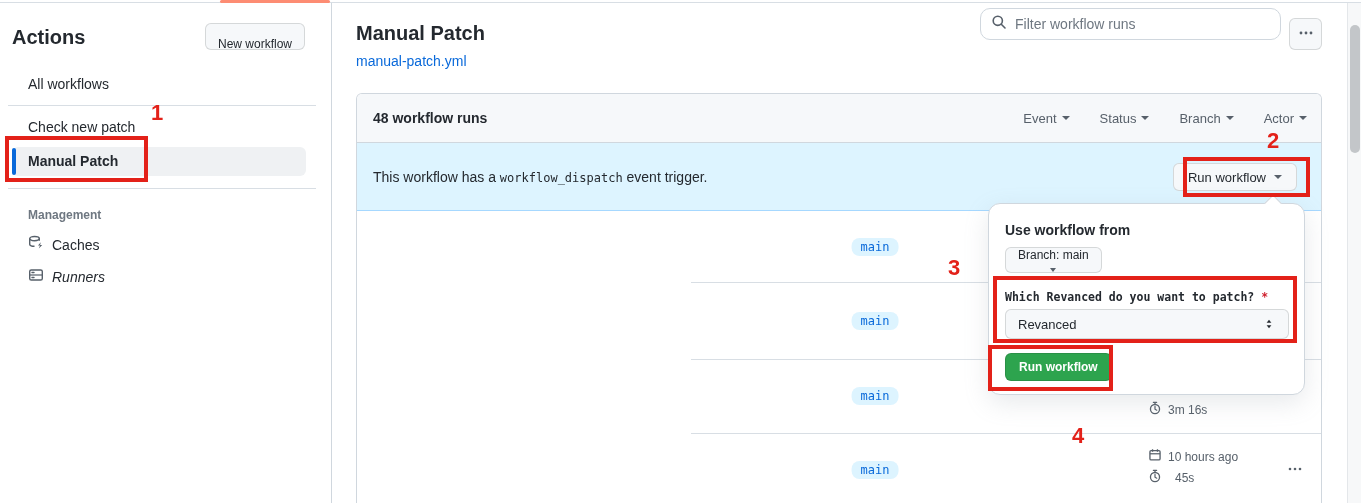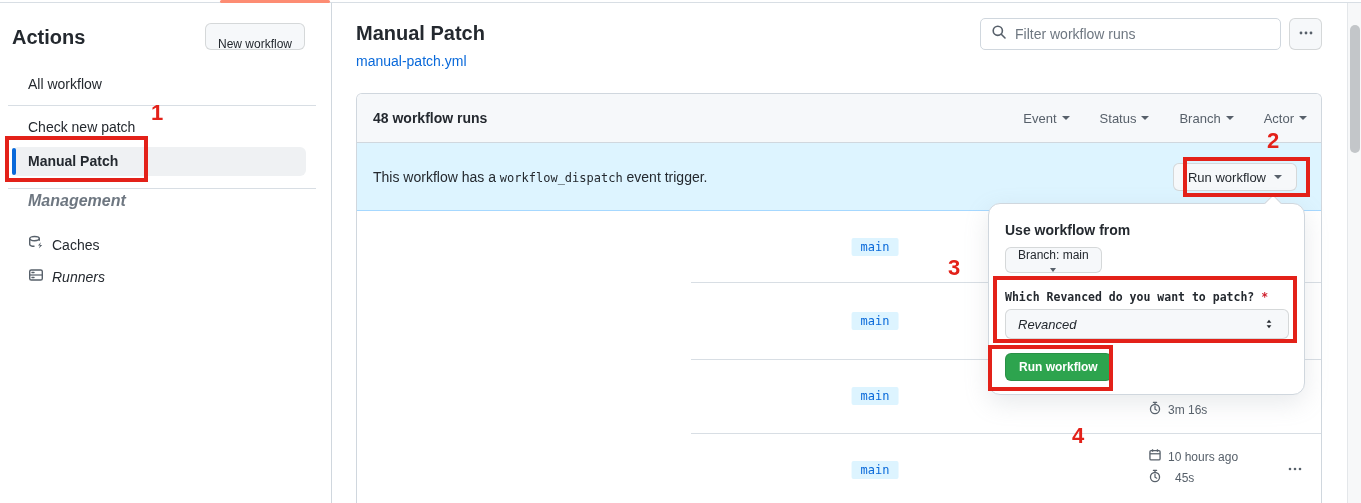--- a/index.html
+++ b/index.html
@@ -18,32 +18,32 @@
   #new-workflow-btn { left:205px; top:23px; height:27px; padding:8px 12px; font-size:12px; line-height:25px;
     background:#f6f8fa; border:1px solid rgba(27,31,36,.15); border-radius:6px; color:#24292f; cursor:pointer; }
   .side-link { font-size:14px; color:#24292f; cursor:pointer; }
   #all-workflows { left:28px; top:76px; }
   .side-divider { left:8px; width:308px; height:1px; background:#d8dee4; }
   #divider1 { top:105px; } #divider2 { top:188px; }
   #check-new-patch { left:28px; top:119px; }
   #selected-item { left:12px; top:147px; width:294px; height:29px; background:#eff1f3; border-radius:6px; cursor:pointer; }
   #selected-bar { left:0; top:1px; width:4px; height:27px; border-radius:3px; background:#0969da; position:absolute; }
   #selected-label { position:absolute; left:16px; top:6px; font-size:14px; font-weight:700; }
-  #management-header { left:28px; top:192px; font-size:16px; font-weight:700; color:#6e7781;font-style:italic; }
+  #management-header { left:28px; top:208px; font-size:12px; font-weight:700; color:#6e7781; }
   .mgmt-item { display:flex; align-items:center; gap:8px; color:#24292f; font-size:14px; cursor:pointer; }
   #caches-item { left:28px; top:235px; }
   #runners-item { left:28px; top:267px;font-style:italic; }
   .mgmt-item svg { color:#57606a; }
   #v-divider { left:331px; top:3px; width:1px; height:500px; background:#d0d7de; }
 
   
   #main-title { left:356px; top:22px; font-size:20px; font-weight:700; }
   #main-file-link { left:356px; top:53px; font-size:14px; color:#0969da; cursor:pointer; }
-  #filter-box { left:980px; top:18px; width:301px; height:32px; background:#fff; border:1px solid #d0d7de;
-    border-radius:5px; display:flex; align-items:center; padding:0 10px; gap:8px; color:#57606a; }
+  #filter-box { left:980px; top:8px; width:301px; height:32px; background:#fff; border:1px solid #d0d7de;
+    border-radius:10px; display:flex; align-items:center; padding:0 10px; gap:8px; color:#57606a; }
   #filter-input { border:none; outline:none; flex:1; font-size:14px; font-family:inherit; color:#24292f; background:transparent; }
   #filter-input::placeholder { color:#6e7781; }
   #header-kebab-btn { left:1289px; top:18px; width:33px; height:32px; background:#f6f8fa; border:1px solid rgba(27,31,36,.15);
     border-radius:6px; display:flex; align-items:center; justify-content:center; color:#57606a; cursor:pointer; }
 
   
   #runs-panel { left:356px; top:93px; width:966px; height:410px; border:1px solid #d0d7de; border-bottom:none;
     border-radius:6px 6px 0 0; background:#fff;padding-left:25px; }
   #panel-header { position:absolute; left:0; top:0; width:100%; height:49px; background:#f6f8fa;
     border-bottom:1px solid #d0d7de; border-radius:5px 5px 0 0; display:flex; align-items:center; }
@@ -57,38 +57,38 @@
     border-bottom:1px solid rgba(84,174,255,.4); display:flex; align-items:center; padding:0 16px; }
   #banner-text { font-size:14px; color:#24292f; }
   #banner-text code { font-size:12px; color:#24292f; }
   #banner-run-btn { position:absolute; right:24px; top:20px; height:28px; padding:0 14px; font-size:13px; color:#24292f;
     background:#f6f8fa; border:1px solid rgba(27,31,36,.15); border-radius:6px; display:flex; align-items:center; gap:8px; cursor:pointer; }
   #banner-run-btn .caret-down { color:#57606a; }
 
   .run-row { position:absolute; left:0; width:100%; cursor:pointer; }
   .row-sep { position:absolute; left:334px; right:0; top:0; height:1px; background:#d8dee4; }
   .branch-badge { position:absolute; left:518px; top:50%; transform:translate(-50%,-50%); background:#ddf4ff; color:#0969da;
-    font-size:12px; padding:2px 9px; border-radius:2px; cursor:pointer; }
+    font-size:12px; padding:2px 9px; border-radius:8px; cursor:pointer; }
   .meta-line { position:absolute; left:791px; display:flex; align-items:center; gap:6px; color:#57606a; font-size:12px; }
   .row-kebab { position:absolute; left:929px; top:28px; color:#57606a; cursor:pointer; }
 
   
   #popover { left:988px; top:203px; width:317px; height:192px; background:#fff; border:1px solid #d0d7de; border-radius:12px;
     box-shadow:0 8px 24px rgba(140,149,159,.2); z-index:40; }
   #popover-caret { position:absolute; left:278px; top:-7px; width:12px; height:12px; background:#fff;
     border-left:1px solid #d0d7de; border-top:1px solid #d0d7de; transform:rotate(45deg); }
   #popover-heading { position:absolute; left:16px; top:18px; font-size:14px; font-weight:700; }
   #branch-selector-btn { position:absolute; left:16px; top:43px; height:26px; padding:0 12px; font-size:12px; color:#24292f;
     background:#f6f8fa; border:1px solid rgba(27,31,36,.15); border-radius:6px; display:flex; align-items:center; gap:6px; cursor:pointer;flex-direction:column; }
   #branch-selector-btn .caret-down { color:#57606a; border-left-width:3.5px; border-right-width:3.5px; }
   #input-label { position:absolute; left:16px; top:86px; font-size:11.5px; font-weight:700; white-space:nowrap; }
   #required-mark { color:#cf222e; }
   #patch-select { position:absolute; left:16px; top:105px; width:284px; height:30px; background:#f6f8fa;
     border:1px solid rgba(27,31,36,.15); border-radius:6px; display:flex; align-items:center; padding:0 12px;
-    font-size:13px; color:#24292f; cursor:pointer;font-style:italic; }
+    font-size:13px; color:#24292f; cursor:pointer; }
   #patch-select svg { margin-left:auto; color:#24292f; }
   #popover-run-btn { position:absolute; left:16px; top:149px; height:28px; padding:0 13px; color:#fff; font-size:12px; font-weight:700;
     border:1px solid rgba(27,31,36,.15); border-radius:6px; display:flex; align-items:center; cursor:pointer; }
 
   
   .anno-box { border:4px solid transparent; z-index:50; pointer-events:none; }
   .anno-num { z-index:60; font-size:22px; font-weight:700; pointer-events:none; }
 
   
   #scrollbar-track { left:1347px; top:3px; width:14px; height:500px; background:#f7f8f9; border-left:1px solid #e4e7ea; cursor:default; }
@@ -98,21 +98,21 @@
 <body>
 
 <div id="app">
 
   <div id="top-line" class="abs"></div>
   <div id="tab-underline" class="abs" style="background: rgb(253, 140, 115);"></div>
 
   <div id="sidebar-title" class="abs">Actions</div>
   <button id="new-workflow-btn" class="abs">New workflow</button>
 
-  <div id="all-workflows" class="abs side-link">All workflow</div>
+  <div id="all-workflows" class="abs side-link">All workflows</div>
   <div id="divider1" class="abs side-divider"></div>
   <div id="check-new-patch" class="abs side-link">Check new patch</div>
 
   <div id="selected-item" class="abs">
     <div id="selected-bar"></div>
     <div id="selected-label">Manual Patch</div>
   </div>
 
   <div id="divider2" class="abs side-divider"></div>
   <div id="management-header" class="abs">Management</div>

